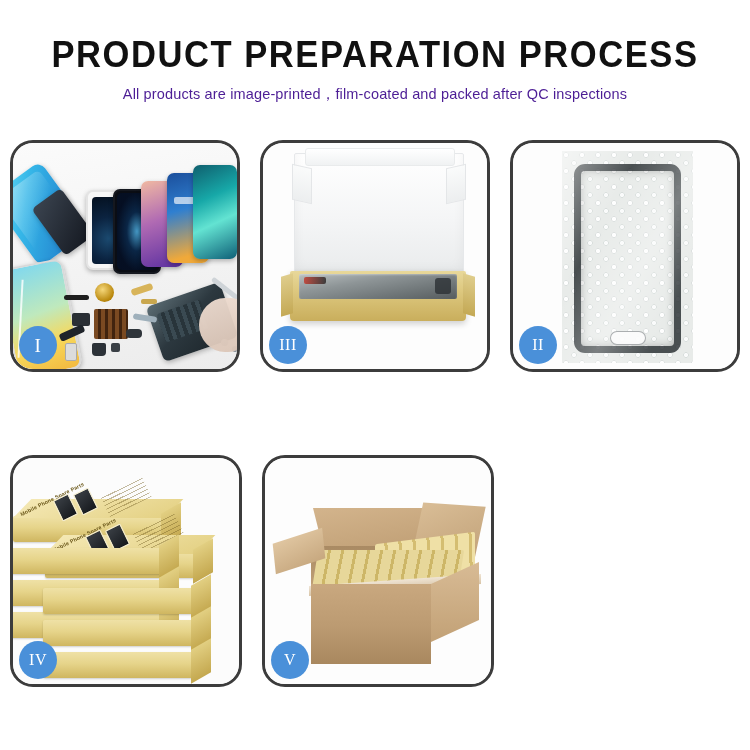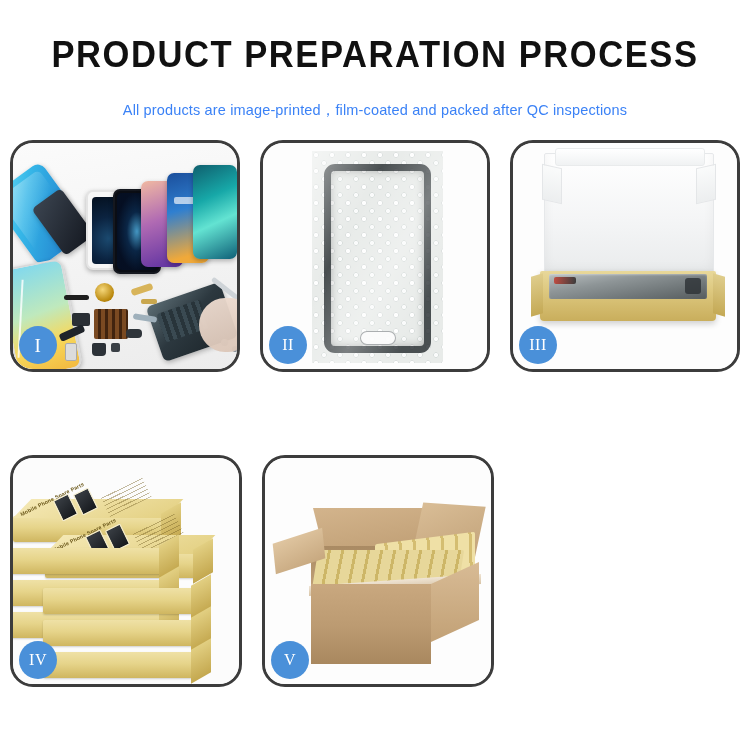--- a/index.html
+++ b/index.html
@@ -14,22 +14,22 @@
   .header{position:absolute;left:0;top:0;width:750px;text-align:center;}
   .title{
     margin:0;padding-top:36px;
     font-family:"Liberation Sans",sans-serif;
     font-size:36px;font-weight:700;color:#111111;
     letter-spacing:1.6px;line-height:1.05;
     transform:scaleX(.96);transform-origin:50% 50%;
     white-space:nowrap;
   }
   .subtitle{
-    margin:16px;padding-top:11px;
-    font-size:14.5px;font-weight:400;color:#3b82f6;
+    margin:0;padding-top:11px;
+    font-size:14.5px;font-weight:400;color:#4c1d95;
     letter-spacing:.15px;white-space:nowrap;
   }
 
   
   .grid{position:absolute;left:10px;top:140px;width:730px;}
   .row{display:flex;gap:20px;}
   .row + .row{margin-top:83px;}
   .panel{
     position:relative;width:232px;height:232px;
     border:3.5px solid #3c3c3c;border-radius:23px;
@@ -369,45 +369,45 @@
             <div class="part hand"></div>
           </div>
         </div>
         <div class="badge">
           <span>I</span>
         </div>
       </div>
 
       <div class="panel">
         <div class="panel-inner">
-          <div class="photo p2">
-            <div class="bw">
-              <div class="glare"></div>
-            </div>
-          </div>
-        </div>
-        <div class="badge w">
-          <span>II</span>
-        </div>
-      </div>
-
-      <div class="panel">
-        <div class="panel-inner">
           <div class="photo p3">
             <div class="lid">
               <div class="lid-foamL"></div>
               <div class="lid-foamR"></div>
             </div>
             <div class="tray">
               <div class="tray-item"></div>
             </div>
           </div>
         </div>
         <div class="badge w">
           <span>III</span>
+        </div>
+      </div>
+
+      <div class="panel">
+        <div class="panel-inner">
+          <div class="photo p2">
+            <div class="bw">
+              <div class="glare"></div>
+            </div>
+          </div>
+        </div>
+        <div class="badge w">
+          <span>II</span>
         </div>
       </div>
 
     </div>
 
     <div class="row">
 
       <div class="panel">
         <div class="panel-inner">
           <div class="photo p4">

